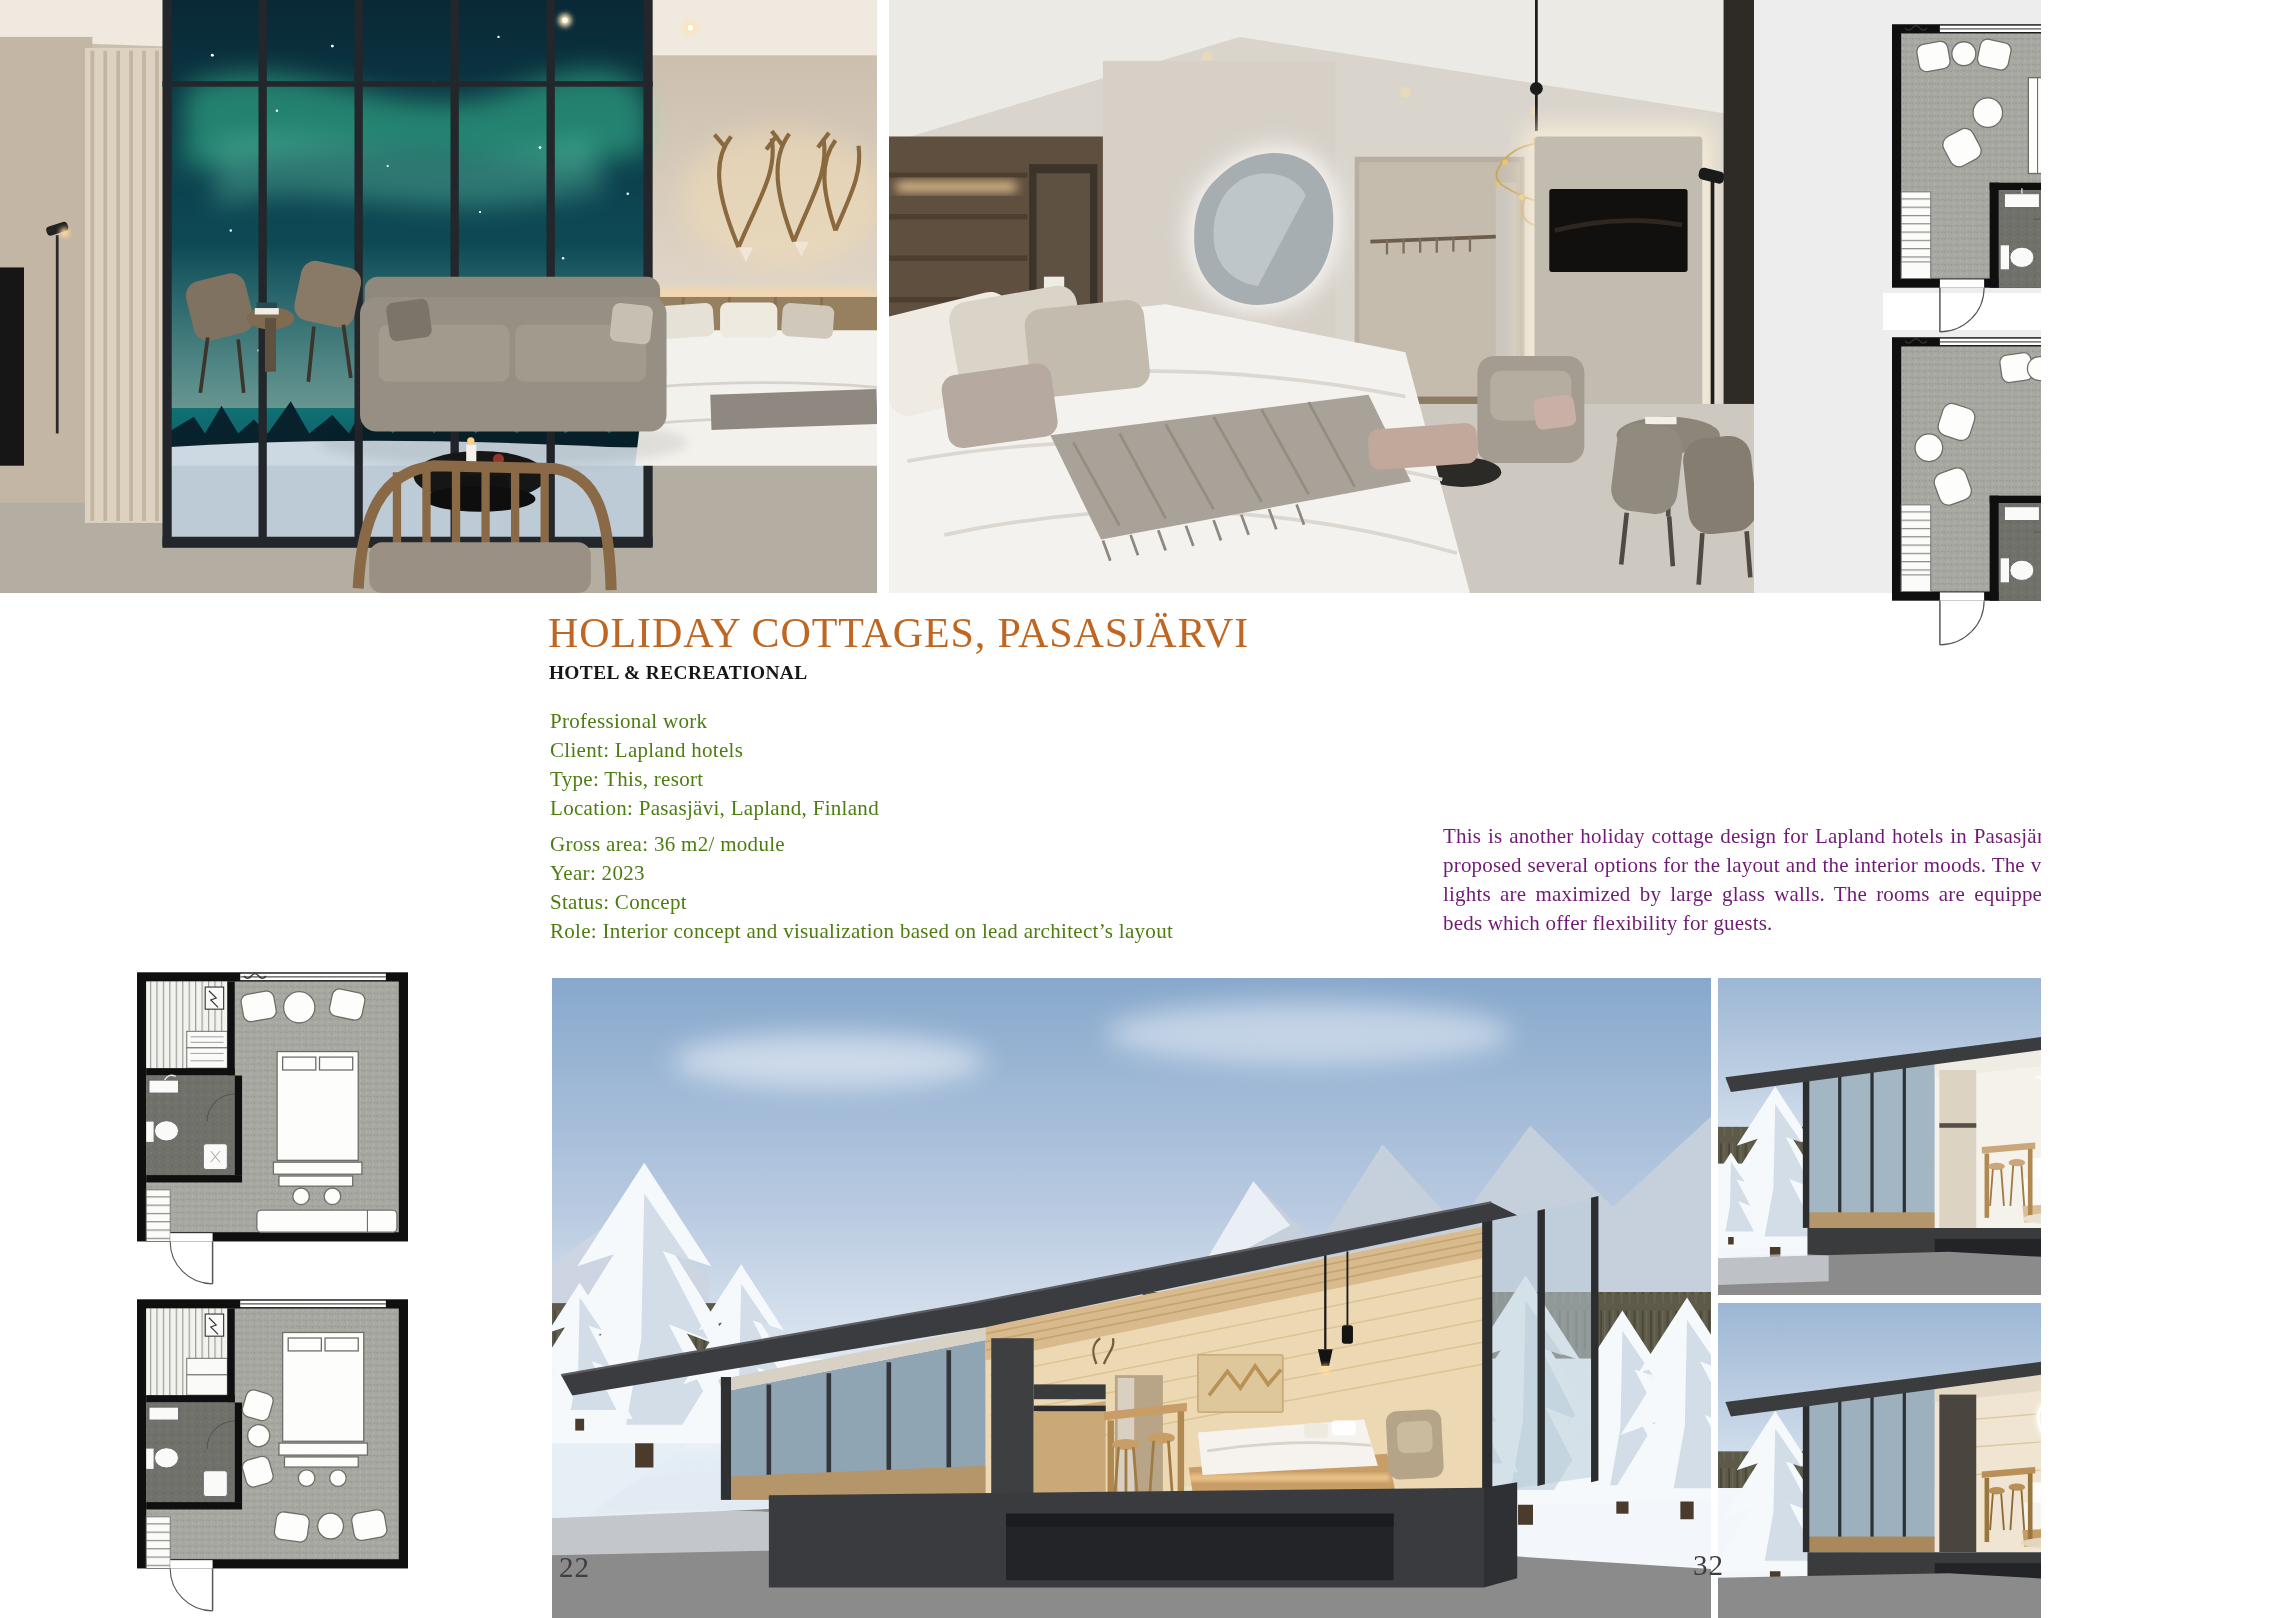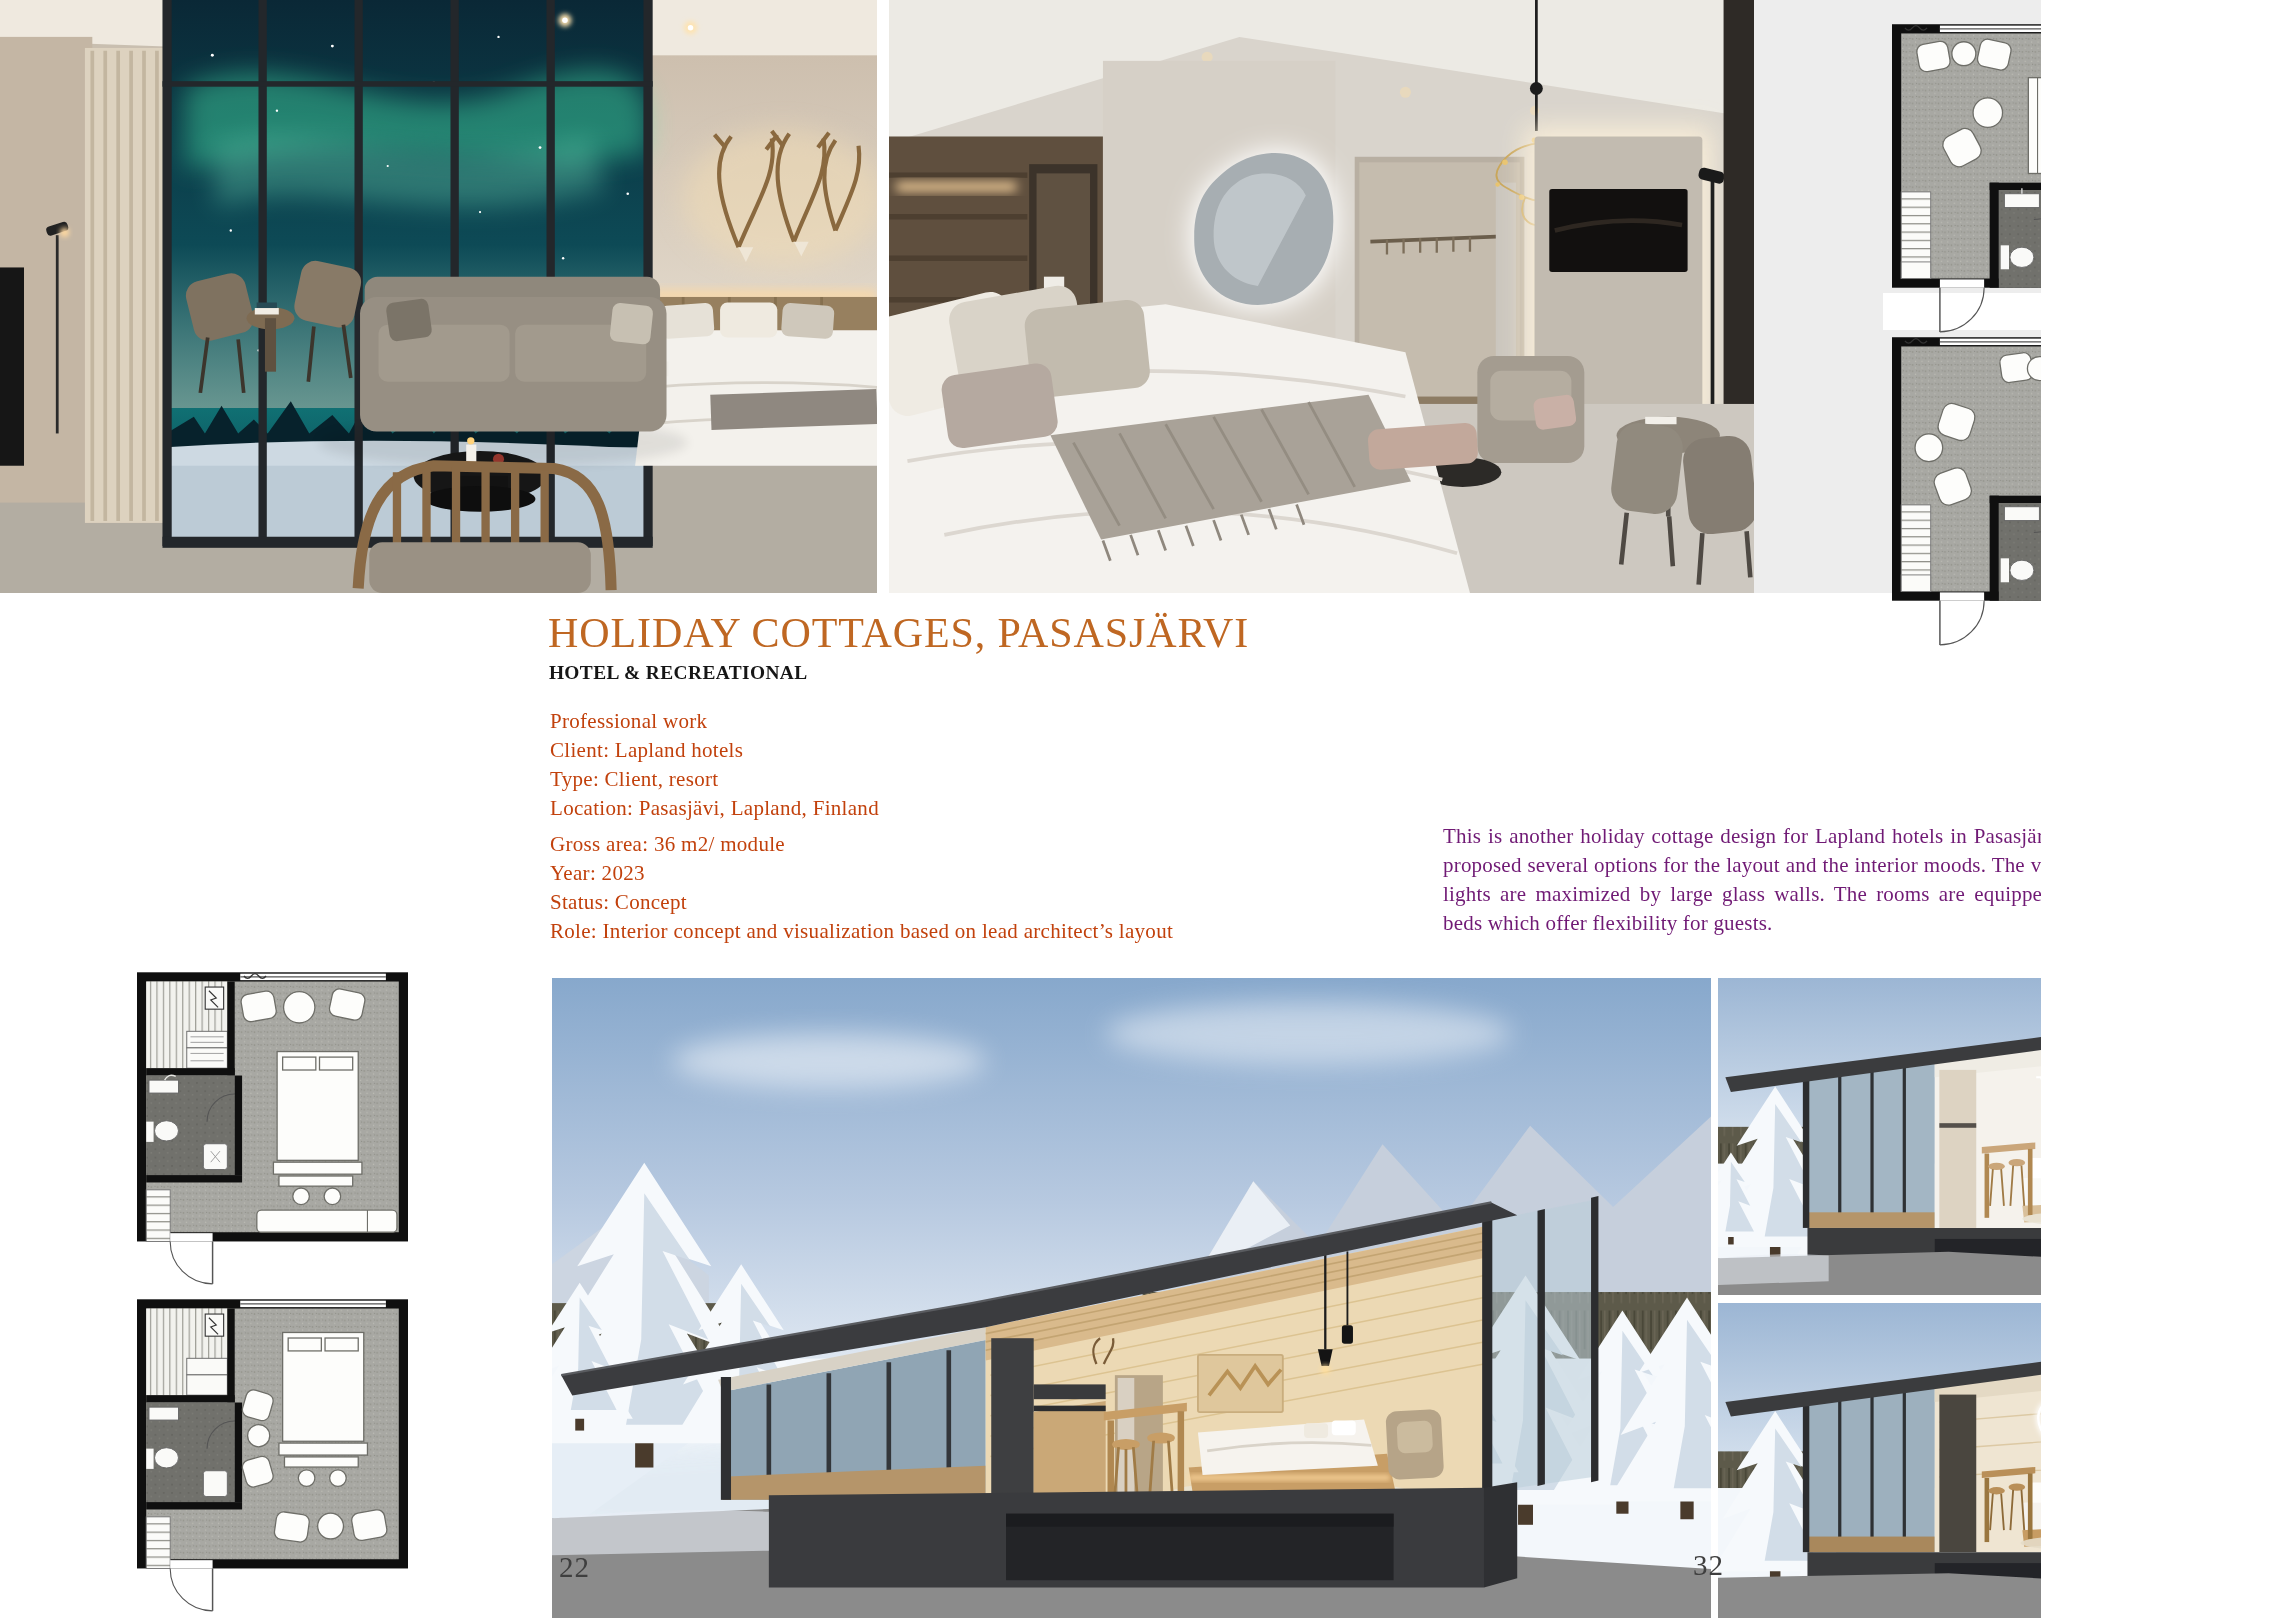--- a/index.html
+++ b/index.html
@@ -9,21 +9,21 @@
   .photo>svg{display:block;width:100%;height:100%;}
   .plans-panel{position:absolute;left:1754px;top:0;width:535px;height:593px;
                background:#ededed;overflow:visible;}
   .plan{position:absolute;overflow:visible;}
   .plan>svg{display:block;width:100%;height:100%;}
   .band{position:absolute;background:#ffffff;}
   .title-block{position:absolute;left:548px;top:609px;}
   .title{margin:0;font-size:42px;font-weight:300;letter-spacing:0.9px;color:#bf6722;line-height:1.15;}
   .category{margin:4.6px 0 0 0.9px;font-size:19.4px;font-weight:700;letter-spacing:0.4px;color:#161616;}
   .details{position:absolute;left:550px;top:707px;font-size:21px;line-height:29px;
-           letter-spacing:0.3px;color:#c2410c;font-weight:300;}
+           letter-spacing:0.3px;color:#4d7c0f;font-weight:300;}
   .stanza div{white-space:nowrap;}
   .stanza+.stanza{margin-top:7px;}
   .description{position:absolute;left:1443px;top:822px;width:740px;font-size:21px;
                line-height:29px;letter-spacing:0.2px;color:#701a75;font-weight:300;text-align:justify;}
   .pagenum{position:absolute;font-size:29px;font-weight:300;color:#3f3f3f;letter-spacing:0.9px;}
   .pagenum.left{left:559px;top:1551px;}
   .pagenum.right{left:1693px;top:1549px;}
 </style>
 </head>
 <body>
@@ -381,21 +381,21 @@
 
   <div class="title-block">
     <h1 class="title">HOLIDAY COTTAGES, PASASJÄRVI</h1>
     <h2 class="category">HOTEL &amp; RECREATIONAL</h2>
   </div>
 
   <div class="details">
     <div class="stanza">
       <div>Professional work</div>
       <div>Client: Lapland hotels</div>
-      <div>Type: Client, resort</div>
+      <div>Type: This, resort</div>
       <div>Location: Pasasjävi, Lapland, Finland</div>
     </div>
     <div class="stanza">
       <div>Gross area: 36 m2/ module</div>
       <div>Year: 2023</div>
       <div>Status: Concept</div>
       <div>Role: Interior concept and visualization based on lead architect’s layout</div>
     </div>
   </div>
 

